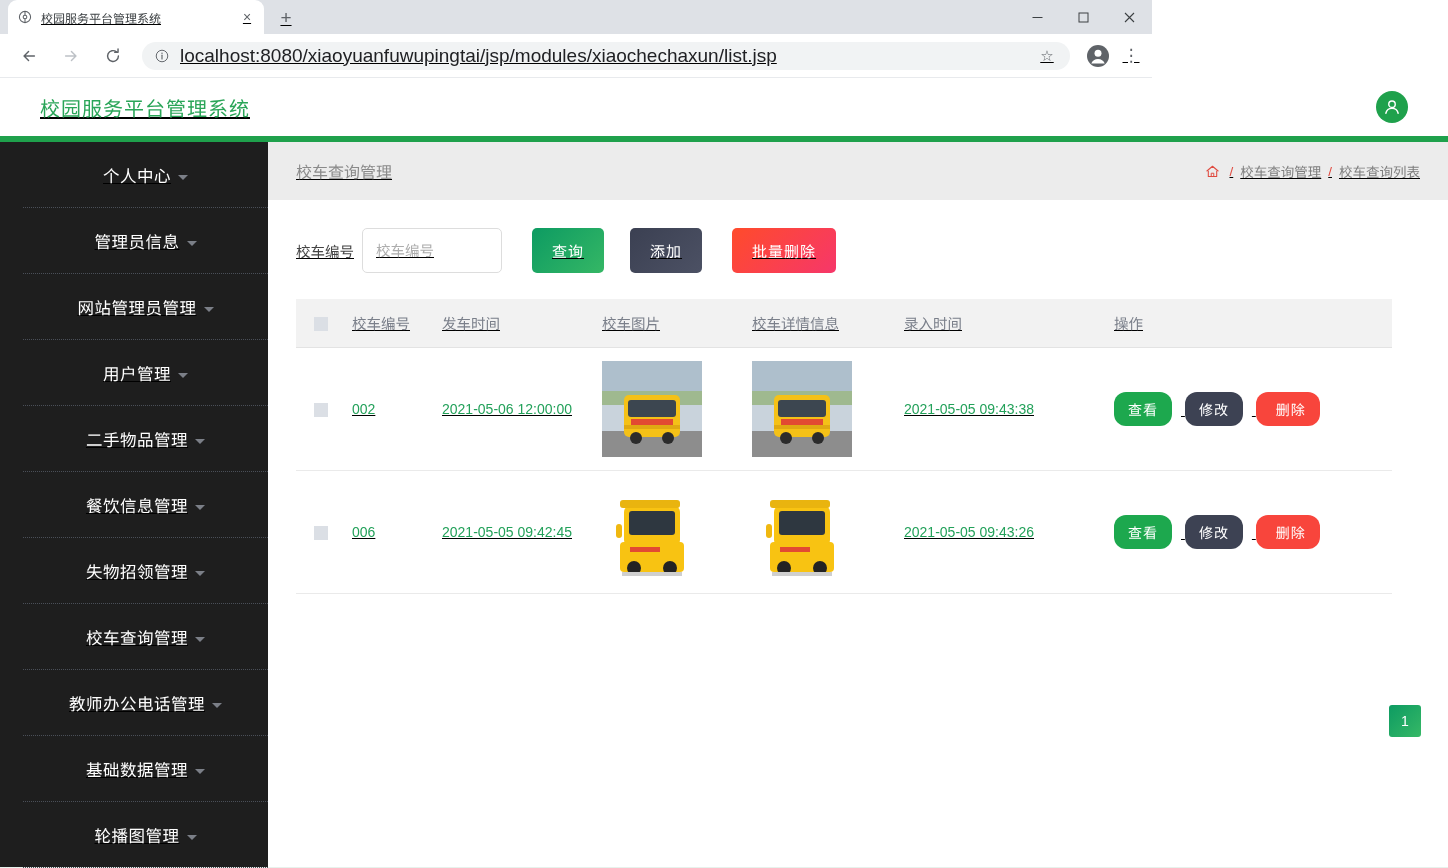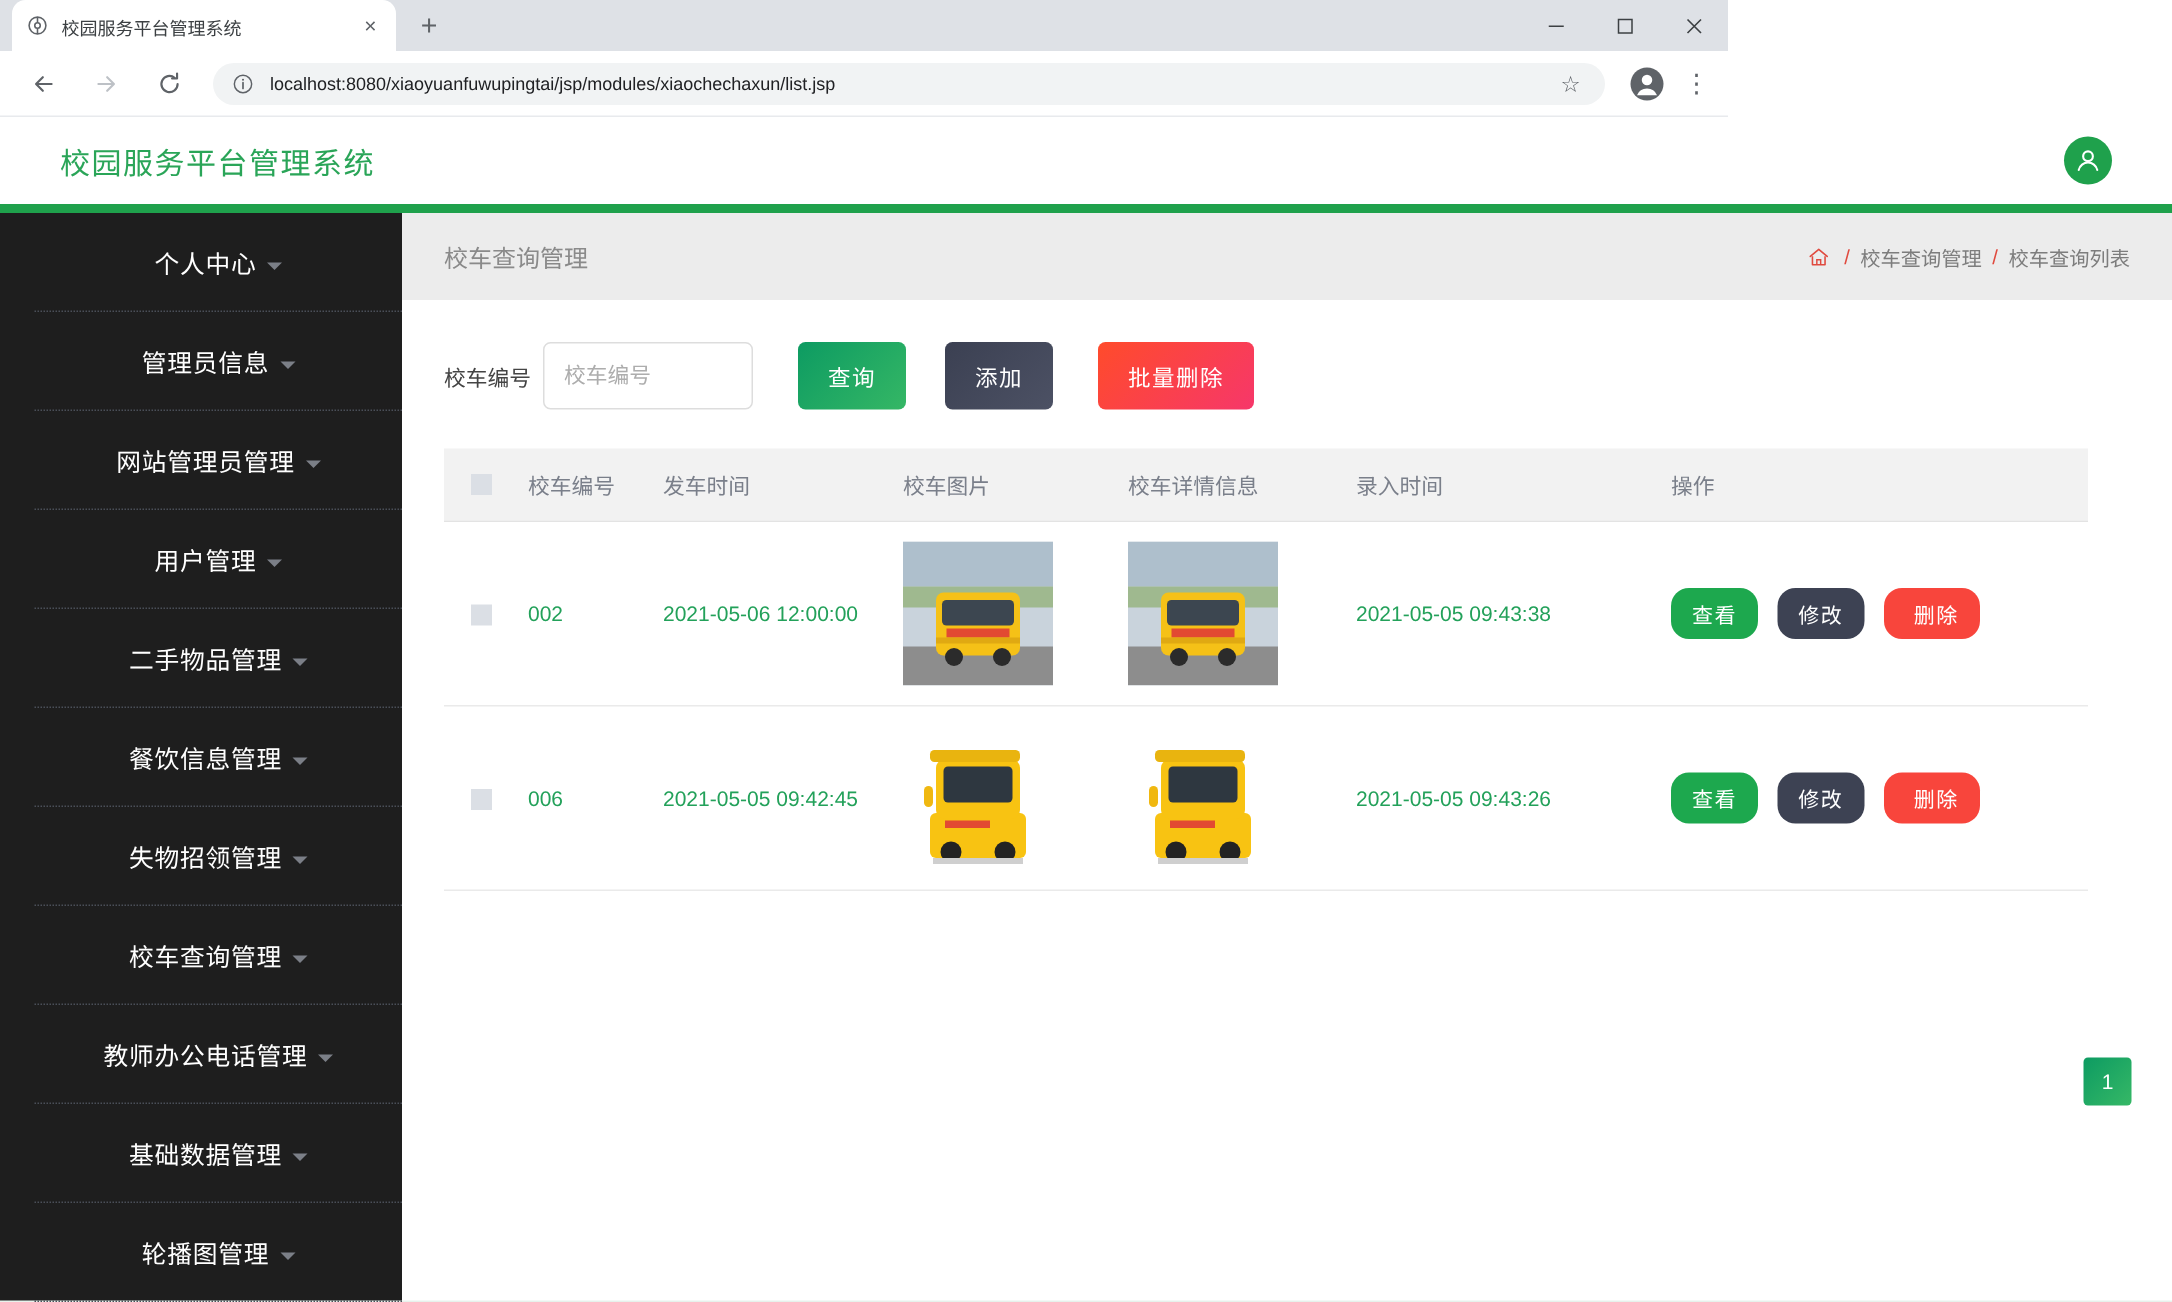--- a/index.html
+++ b/index.html
@@ -6,21 +6,21 @@
   * { box-sizing: border-box; }
   html, body {
     margin: 0; padding: 0;
     width: 1448px; height: 868px;
     overflow: hidden;
     font-family: "Liberation Sans", "DejaVu Sans", sans-serif;
     background: #ffffff;
   }
 
   
-  .browser { width: 1152px; height: 868px; position: relative; background:#fff; }
+  .browser { width: 1152px; height: 868px; position: relative; background:#fff;text-decoration:underline; }
 
   .tabstrip {
     height: 34px; background: #dee1e6;
     display: flex; align-items: flex-end; padding-left: 8px; position: relative;
   }
   .tab {
     width: 256px; height: 34px; background: #ffffff;
     border-radius: 9px 9px 0 0;
     display: flex; align-items: center; padding: 0 9px;
     position: relative;
@@ -59,21 +59,21 @@
     display: flex; align-items: center; justify-content: center;
     color: #5f6368;
   }
   .navbtn.disabled { color: #bdc1c6; }
   .omnibox {
     flex: 1 1 auto; height: 28px; margin: 0 8px;
     background: #f1f3f4; border-radius: 14px;
     display: flex; align-items: center; padding: 0 12px;
   }
   .omni-icon { width: 16px; height:16px; margin-right: 10px; display:flex; align-items:center; justify-content:center; color:#5f6368;}
-  .omni-url { font-size: 12px; color: #202124; white-space: nowrap; overflow: hidden; }
+  .omni-url { font-size: 19px; color: #202124; white-space: nowrap; overflow: hidden; }
   .omni-star { width: 22px; height: 22px; display:flex; align-items:center; justify-content:center; color:#5f6368; font-size: 15px;}
   .profile-btn { width: 28px; height: 28px; margin: 0 6px; display:flex; align-items:center; justify-content:center;}
   .menu-btn { width: 26px; height: 28px; display:flex; align-items:center; justify-content:center; color:#5f6368; font-size:17px; letter-spacing:0; }
 
   
   .viewport {
     position: relative;
     width: 1448px; height: 868px;
     background: #e7f2ec;
     overflow: hidden;

